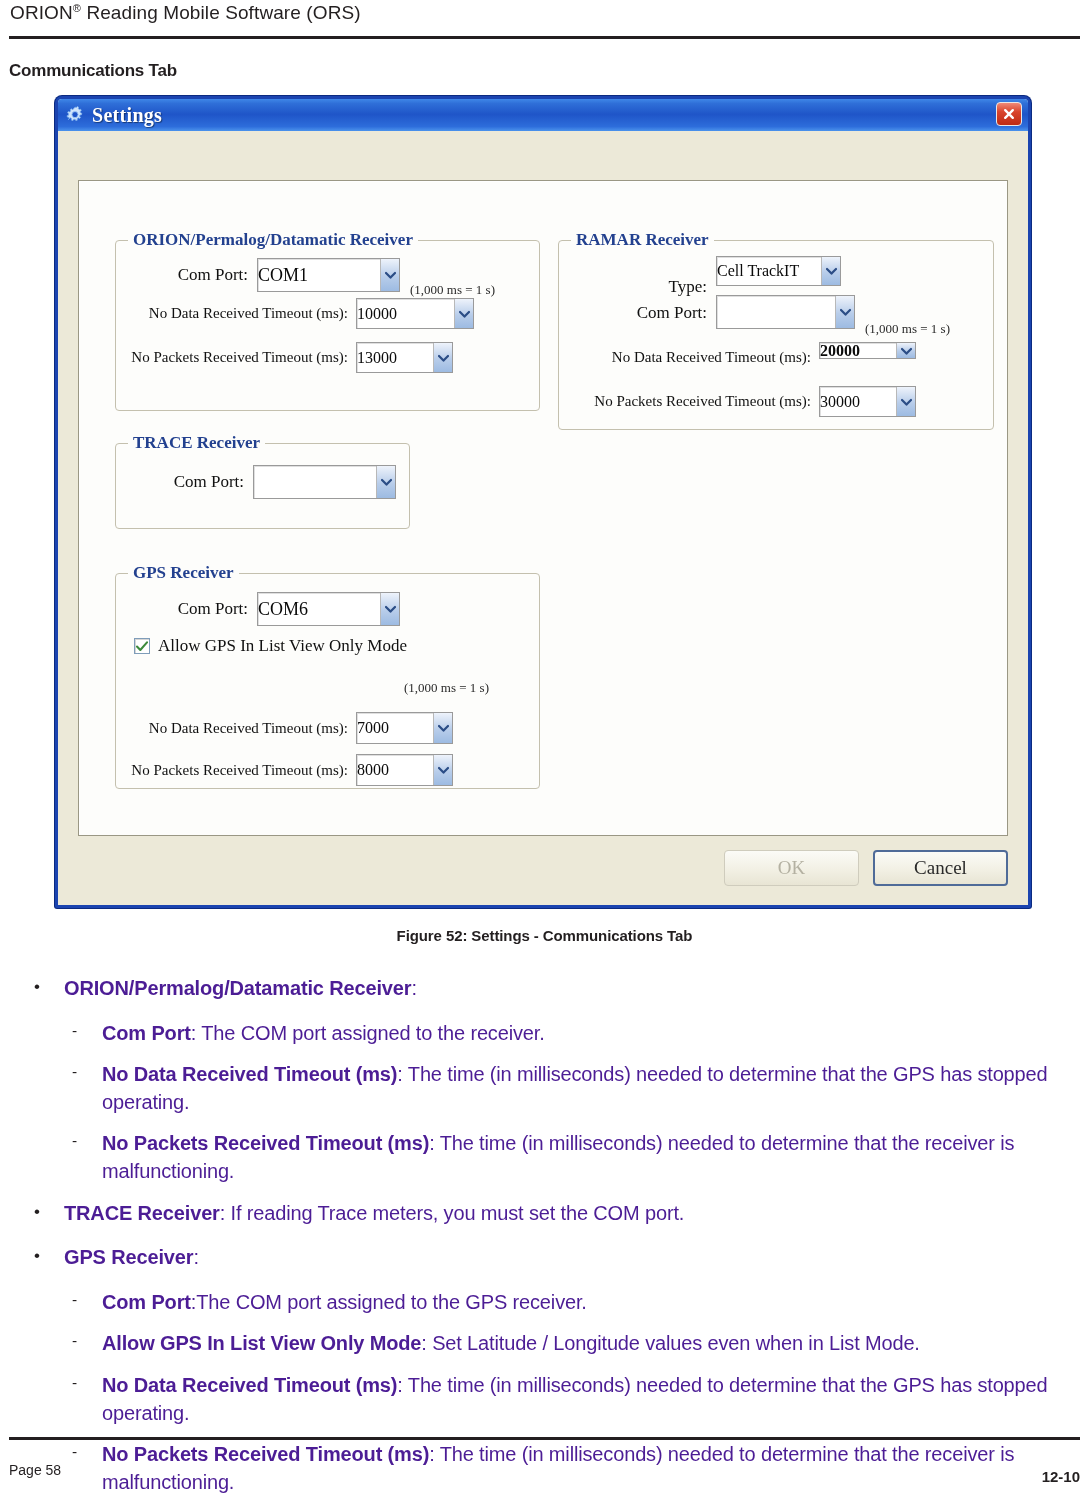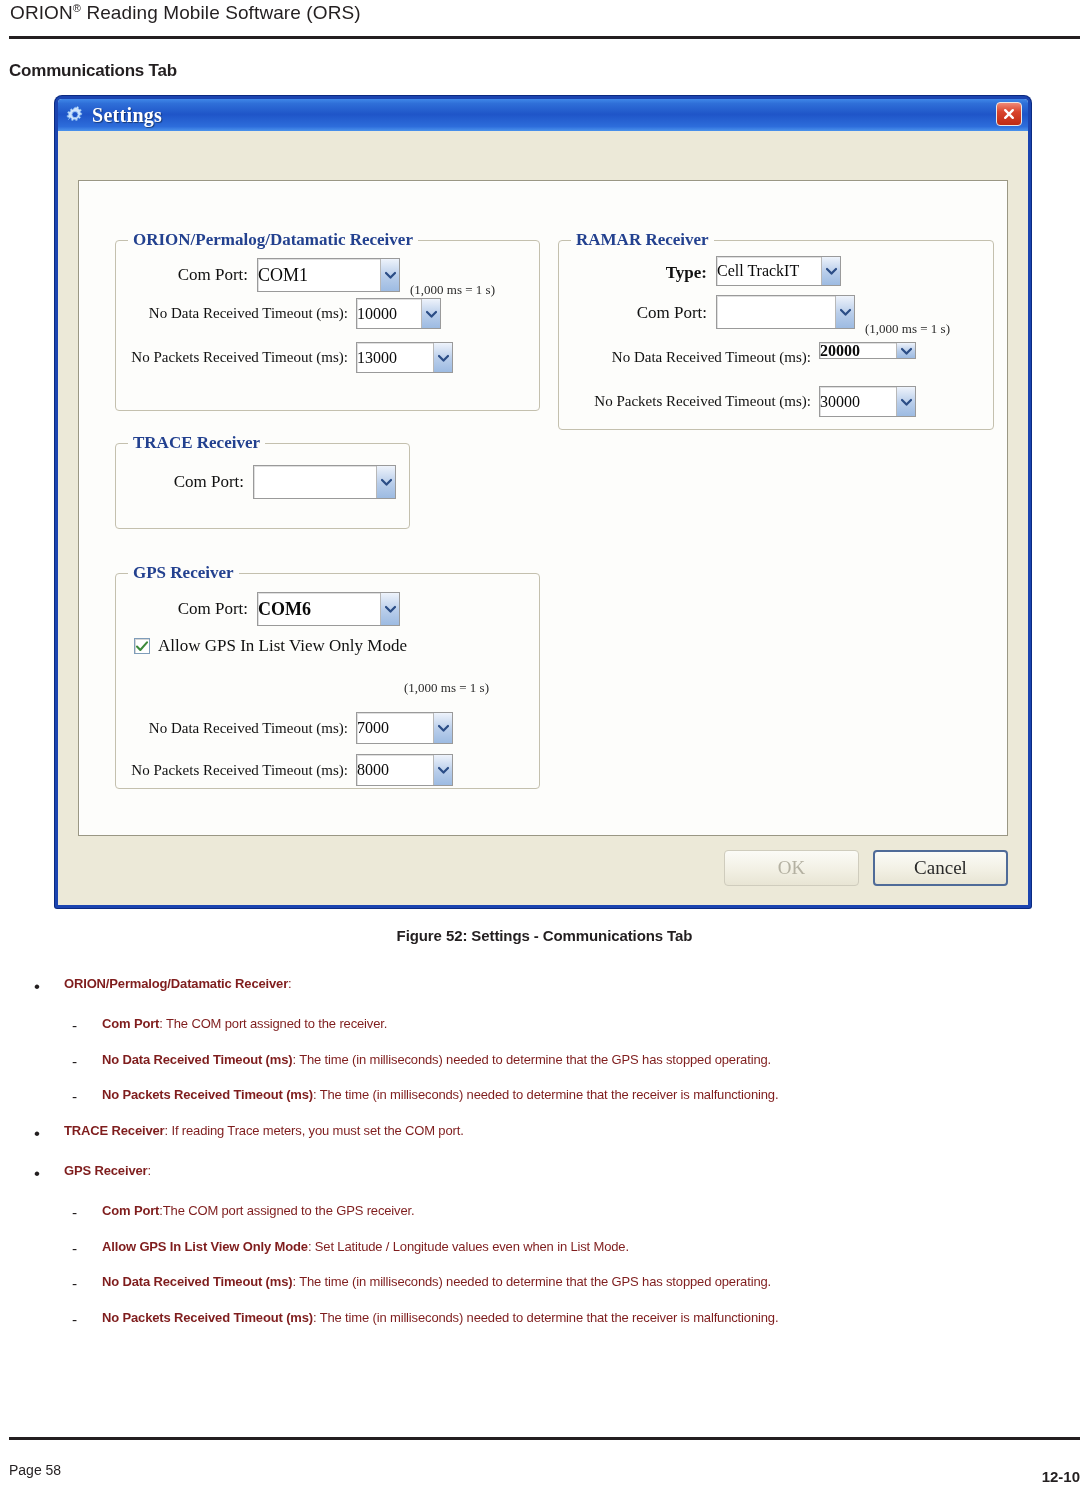--- a/index.html
+++ b/index.html
@@ -190,21 +190,21 @@
   .body-list { position:absolute; left:0; top:975px; width:1089px; }
   .li { position:relative; display:flex; }
   .li.bullet { margin-left:34px; margin-bottom:17px; }
   .li.dash   { margin-left:72px; margin-bottom:14px; }
   .li .marker {
     flex:0 0 auto; width:30px;
     font-size:15.5px; line-height:1.38; color:#231f20;
   }
   .li.bullet .marker { font-size:17px; }
   .li .text {
-    flex:1; font-size:13px; line-height:1.38; color:#7f1d1d;
+    flex:1; font-size:20px; line-height:1.38; color:#4c1d95;
     letter-spacing:-0.15px;
   }
   .li .text b { font-weight:bold; }
 
   
   .footer-rule {
     position:absolute; left:9px; top:1437px; width:1071px; height:3px;
     background:#231f20;
   }
   .footer-left {
@@ -258,21 +258,21 @@
           <span class="combo-value">COM1</span>
           <span class="combo-arrow">
             <svg width="11" height="8" viewBox="0 0 11 8">
                 <path d="M1 2 L5.5 6.6 L10 2" fill="none" stroke="#2b4d86" stroke-width="2.2" stroke-linecap="round" stroke-linejoin="round"></path>
               </svg>
           </span>
         </div>
         <div class="note" style="left:294px; top:41px;">(1,000 ms = 1 s)</div>
 
         <div class="fld-label" style="left:2px; top:64px; width:230px;">No Data Received Timeout (ms):</div>
-        <div class="combo" style="left:240px; top:57px; width:85px; height:31px;">
+        <div class="combo" style="left:240px; top:57px; width:118px; height:31px;">
           <span class="combo-value sm">10000</span>
           <span class="combo-arrow">
             <svg width="11" height="8" viewBox="0 0 11 8">
                 <path d="M1 2 L5.5 6.6 L10 2" fill="none" stroke="#2b4d86" stroke-width="2.2" stroke-linecap="round" stroke-linejoin="round"></path>
               </svg>
           </span>
         </div>
 
         <div class="fld-label" style="left:2px; top:108px; width:230px;">No Packets Received Timeout (ms):</div>
         <div class="combo" style="left:240px; top:101px; width:97px; height:31px;">
@@ -281,21 +281,21 @@
             <svg width="11" height="8" viewBox="0 0 11 8">
                 <path d="M1 2 L5.5 6.6 L10 2" fill="none" stroke="#2b4d86" stroke-width="2.2" stroke-linecap="round" stroke-linejoin="round"></path>
               </svg>
           </span>
         </div>
       </div>
 
       <div class="groupbox" style="left:479px; top:59px; width:436px; height:190px;">
         <div class="groupbox-legend">RAMAR Receiver</div>
 
-        <div class="fld-label big" style="left:28px; top:22px; width:120px;font-weight:bold;">Type:</div>
+        <div class="fld-label big" style="left:28px; top:36px; width:120px;">Type:</div>
         <div class="combo" style="left:157px; top:15px; width:125px; height:30px;">
           <span class="combo-value sm">Cell TrackIT</span>
           <span class="combo-arrow">
             <svg width="11" height="8" viewBox="0 0 11 8">
                 <path d="M1 2 L5.5 6.6 L10 2" fill="none" stroke="#2b4d86" stroke-width="2.2" stroke-linecap="round" stroke-linejoin="round"></path>
               </svg>
           </span>
         </div>
 
         <div class="fld-label big" style="left:20px; top:62px; width:128px;">Com Port:</div>
@@ -341,21 +341,21 @@
                 <path d="M1 2 L5.5 6.6 L10 2" fill="none" stroke="#2b4d86" stroke-width="2.2" stroke-linecap="round" stroke-linejoin="round"></path>
               </svg>
           </span>
         </div>
       </div>
 
       <div class="groupbox" style="left:36px; top:392px; width:425px; height:216px;">
         <div class="groupbox-legend">GPS Receiver</div>
 
         <div class="fld-label big" style="left:16px; top:25px; width:116px;">Com Port:</div>
-        <div class="combo" style="left:141px; top:18px; width:143px; height:34px;font-weight:bold;">
+        <div class="combo" style="left:141px; top:18px; width:143px; height:34px;">
           <span class="combo-value">COM6</span>
           <span class="combo-arrow">
             <svg width="11" height="8" viewBox="0 0 11 8">
                 <path d="M1 2 L5.5 6.6 L10 2" fill="none" stroke="#2b4d86" stroke-width="2.2" stroke-linecap="round" stroke-linejoin="round"></path>
               </svg>
           </span>
         </div>
 
         <div class="checkrow" style="left:18px; top:62px;">
           <span class="checkbox">

